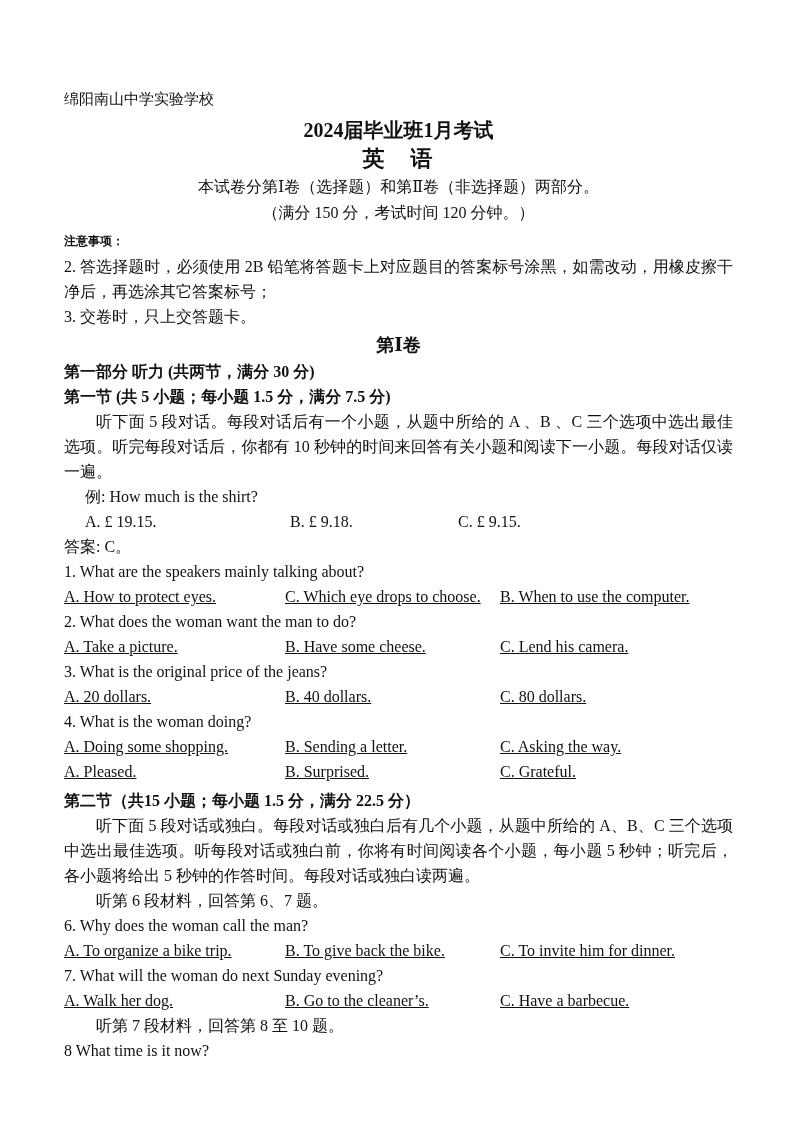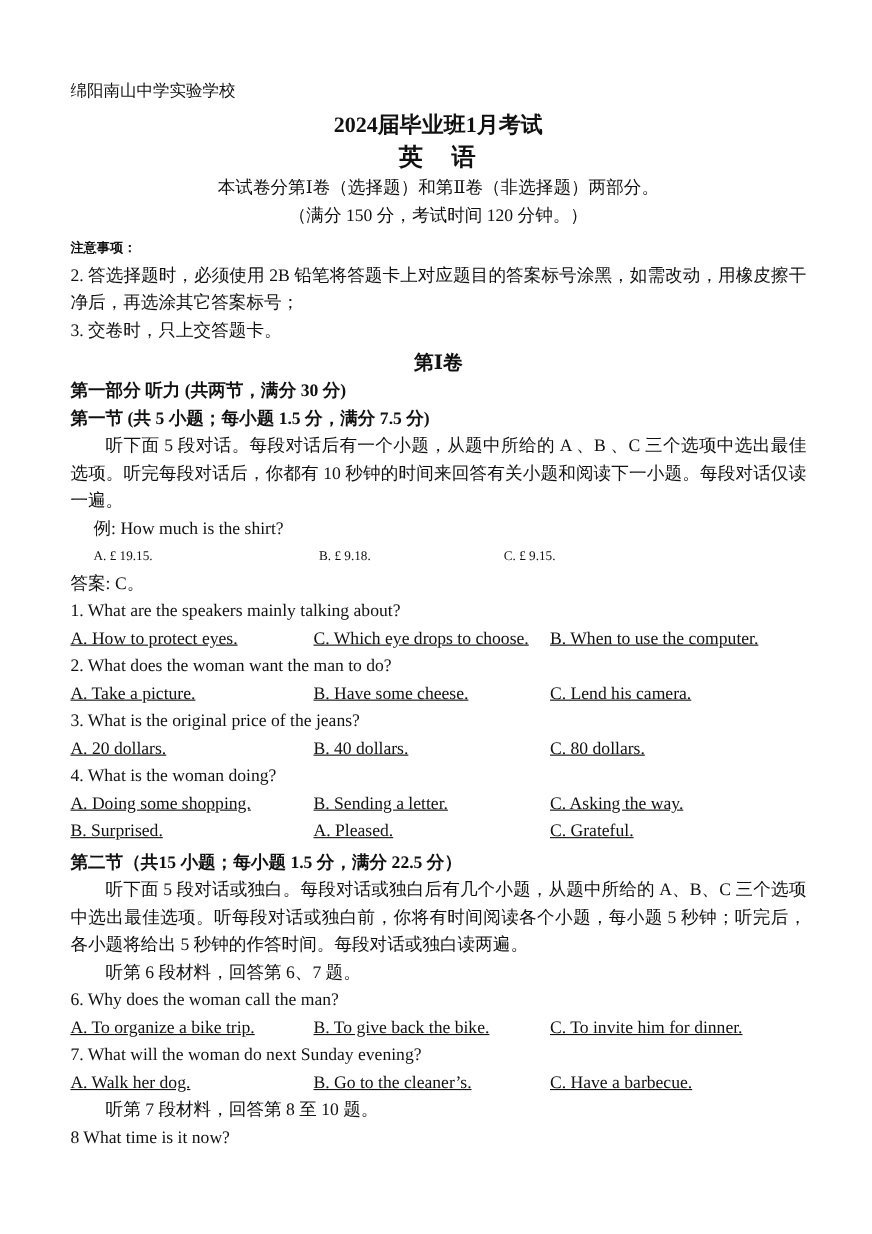--- a/index.html
+++ b/index.html
@@ -13,20 +13,21 @@
     font-family: "Liberation Serif", "DejaVu Serif", serif;
     color: #111111;
     position: relative;
     overflow: hidden;
   }
   .page {
     box-sizing: border-box;
     width: 793px;
     height: 1082px;
     padding: 72px 60px 30px 64px;
+    margin-top: 16px;
   }
   .school {
     font-size: 15px;
     line-height: 22px;
     margin-bottom: 6px;
   }
   .exam-title {
     text-align: center;
     font-weight: bold;
     font-size: 20px;
@@ -75,21 +76,21 @@
   }
   .example-question {
     font-size: 16px;
     line-height: 25px;
     padding-left: 21px;
   }
   .example-options {
     display: grid;
     grid-template-columns: 205px 168px 1fr;
     padding-left: 21px;
-    font-size: 12px;
+    font-size: 16px;
     line-height: 25px;
   }
   .answer-line {
     font-size: 16px;
     line-height: 25px;
   }
   .q-text {
     font-size: 16px;
     line-height: 25px;
   }
@@ -168,22 +169,22 @@
     <div class="q-text">4. What is the woman doing?</div>
     <div class="options-row">
       <span>A. Doing some shopping.</span>
       <span>B. Sending a letter.</span>
       <span>C. Asking the way.</span>
     </div>
   </div>
 
   <div class="question">
     <div class="options-row">
+      <span>A. Pleased.</span>
       <span>B. Surprised.</span>
-      <span>A. Pleased.</span>
       <span>C. Grateful.</span>
     </div>
   </div>
 
   <div class="section-title sec2-gap">第二节（共15 小题；每小题 1.5 分，满分 22.5 分）</div>
   <div class="para">听下面 5 段对话或独白。每段对话或独白后有几个小题，从题中所给的 A、B、C 三个选项中选出最佳选项。听每段对话或独白前，你将有时间阅读各个小题，每小题 5 秒钟；听完后，各小题将给出 5 秒钟的作答时间。每段对话或独白读两遍。</div>
   <div class="material-note">听第 6 段材料，回答第 6、7 题。</div>
 
   <div class="question">
     <div class="q-text">6. Why does the woman call the man?</div>

